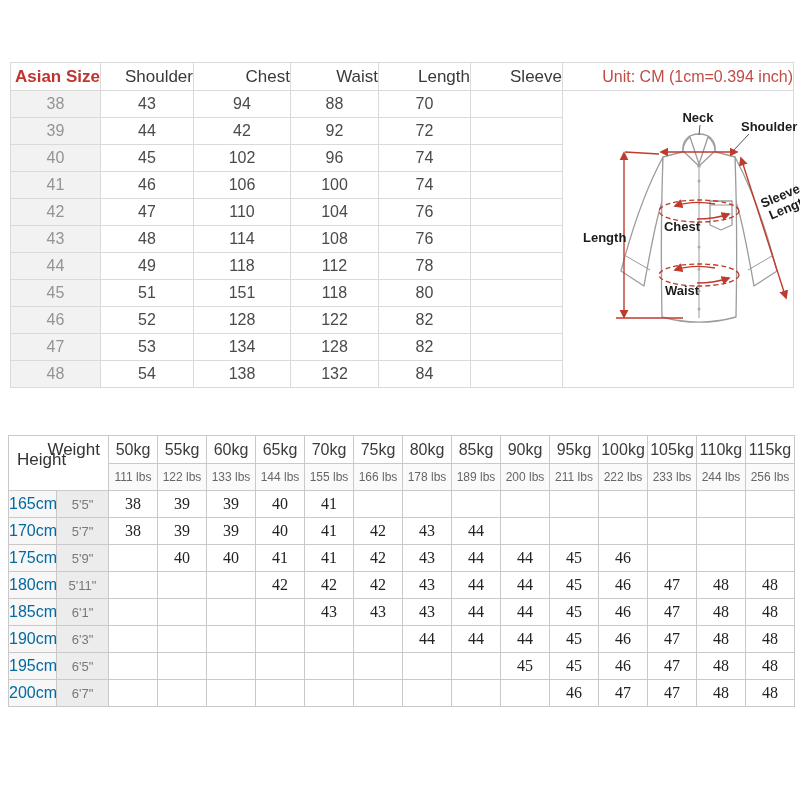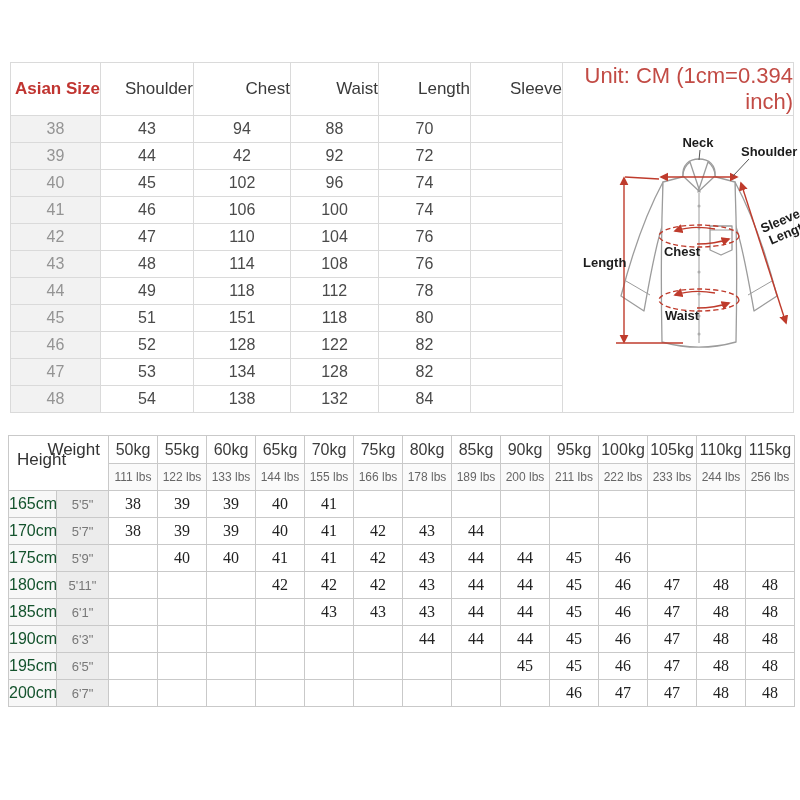--- a/index.html
+++ b/index.html
@@ -17,21 +17,21 @@
   
   #size-table { position: absolute; left: 10px; top: 62px; width: 783px; border: 1px solid #c9c9c9; }
   #size-table th, #size-table td {
     border: 1px solid #dadada;
     text-align: center; vertical-align: middle;
     padding: 0; height: 27px;
     font-size: 16px; color: #4a4a4a;
   }
   #size-table thead th { height: 28px; font-size: 17px; font-weight: 400; color: #3a3a3a; background: #fff; text-align: right; }
   #size-table th.asian-size { color: var(--accent-red, #c03430); font-weight: 700; font-size: 17px; }
-  #size-table th.unit-cell { color: var(--unit-red, #c24b45); font-size: 22px; font-weight: 400; }
+  #size-table th.unit-cell { color: var(--unit-red, #c24b45); font-size: 16px; font-weight: 400; }
   #size-table td.size-col { background: #f2f2f2; color: #949494; }
   #size-table td.diagram-cell { vertical-align: top; padding-top: 12px; background: #fff; padding-left: 16px; }
   .shirt-line { stroke: #9c9c9c; fill: #ffffff; stroke-width: 1.3; stroke-linejoin: round; }
   .thin-dark { stroke: #555; stroke-width: 1; fill: none; }
   .red-line { stroke: var(--diagram-red, #bf3b2c); fill: none; stroke-width: 1.4; }
   .red-dash { stroke: var(--diagram-red, #bf3b2c); fill: none; stroke-width: 1.4; stroke-dasharray: 5 3; }
   .red-fill { fill: var(--diagram-red, #bf3b2c); }
   .diag-label { font-family: "Liberation Sans", sans-serif; font-size: 13px; font-weight: 700; fill: #1c1c1c; }
 
   
@@ -43,21 +43,21 @@
   #fit-table th { font-weight: 400; }
   #fit-table tr.kg-row th { height: 28px; font-size: 16px; color: #3c3c3c; background: #fff; }
   #fit-table tr.lbs-row th { height: 27px; font-size: 12px; color: #666; background: #fafafa; }
   #fit-table th.diag-cell {
     position: relative; background:
       linear-gradient(to bottom right, #ffffff 49.3%, #c2c2c2 49.3%, #c2c2c2 50.6%, #ffffff 50.6%);
   }
   .diag-weight { position: absolute; top: 4px; right: 8px; font-size: 17px; color: #333; }
   .diag-height { position: absolute; bottom: 20px; left: 8px; font-size: 17px; color: #333; }
   #fit-table td { height: 27px; }
-  #fit-table td.cm-cell { background: #f7f7f7; font-size: 16px; color: #14532d; }
+  #fit-table td.cm-cell { background: #f7f7f7; font-size: 16px; color: #0369a1; }
   #fit-table td.ft-cell { background: #ececec; font-size: 13px; color: #787878; }
   #fit-table td.fit-size { background: #fff; font-family: "Liberation Serif", serif; font-size: 16px; color: #222; }
 </style>
 </head>
 <body>
 
 <div class="page">
 
   <table id="size-table">
     <colgroup>

